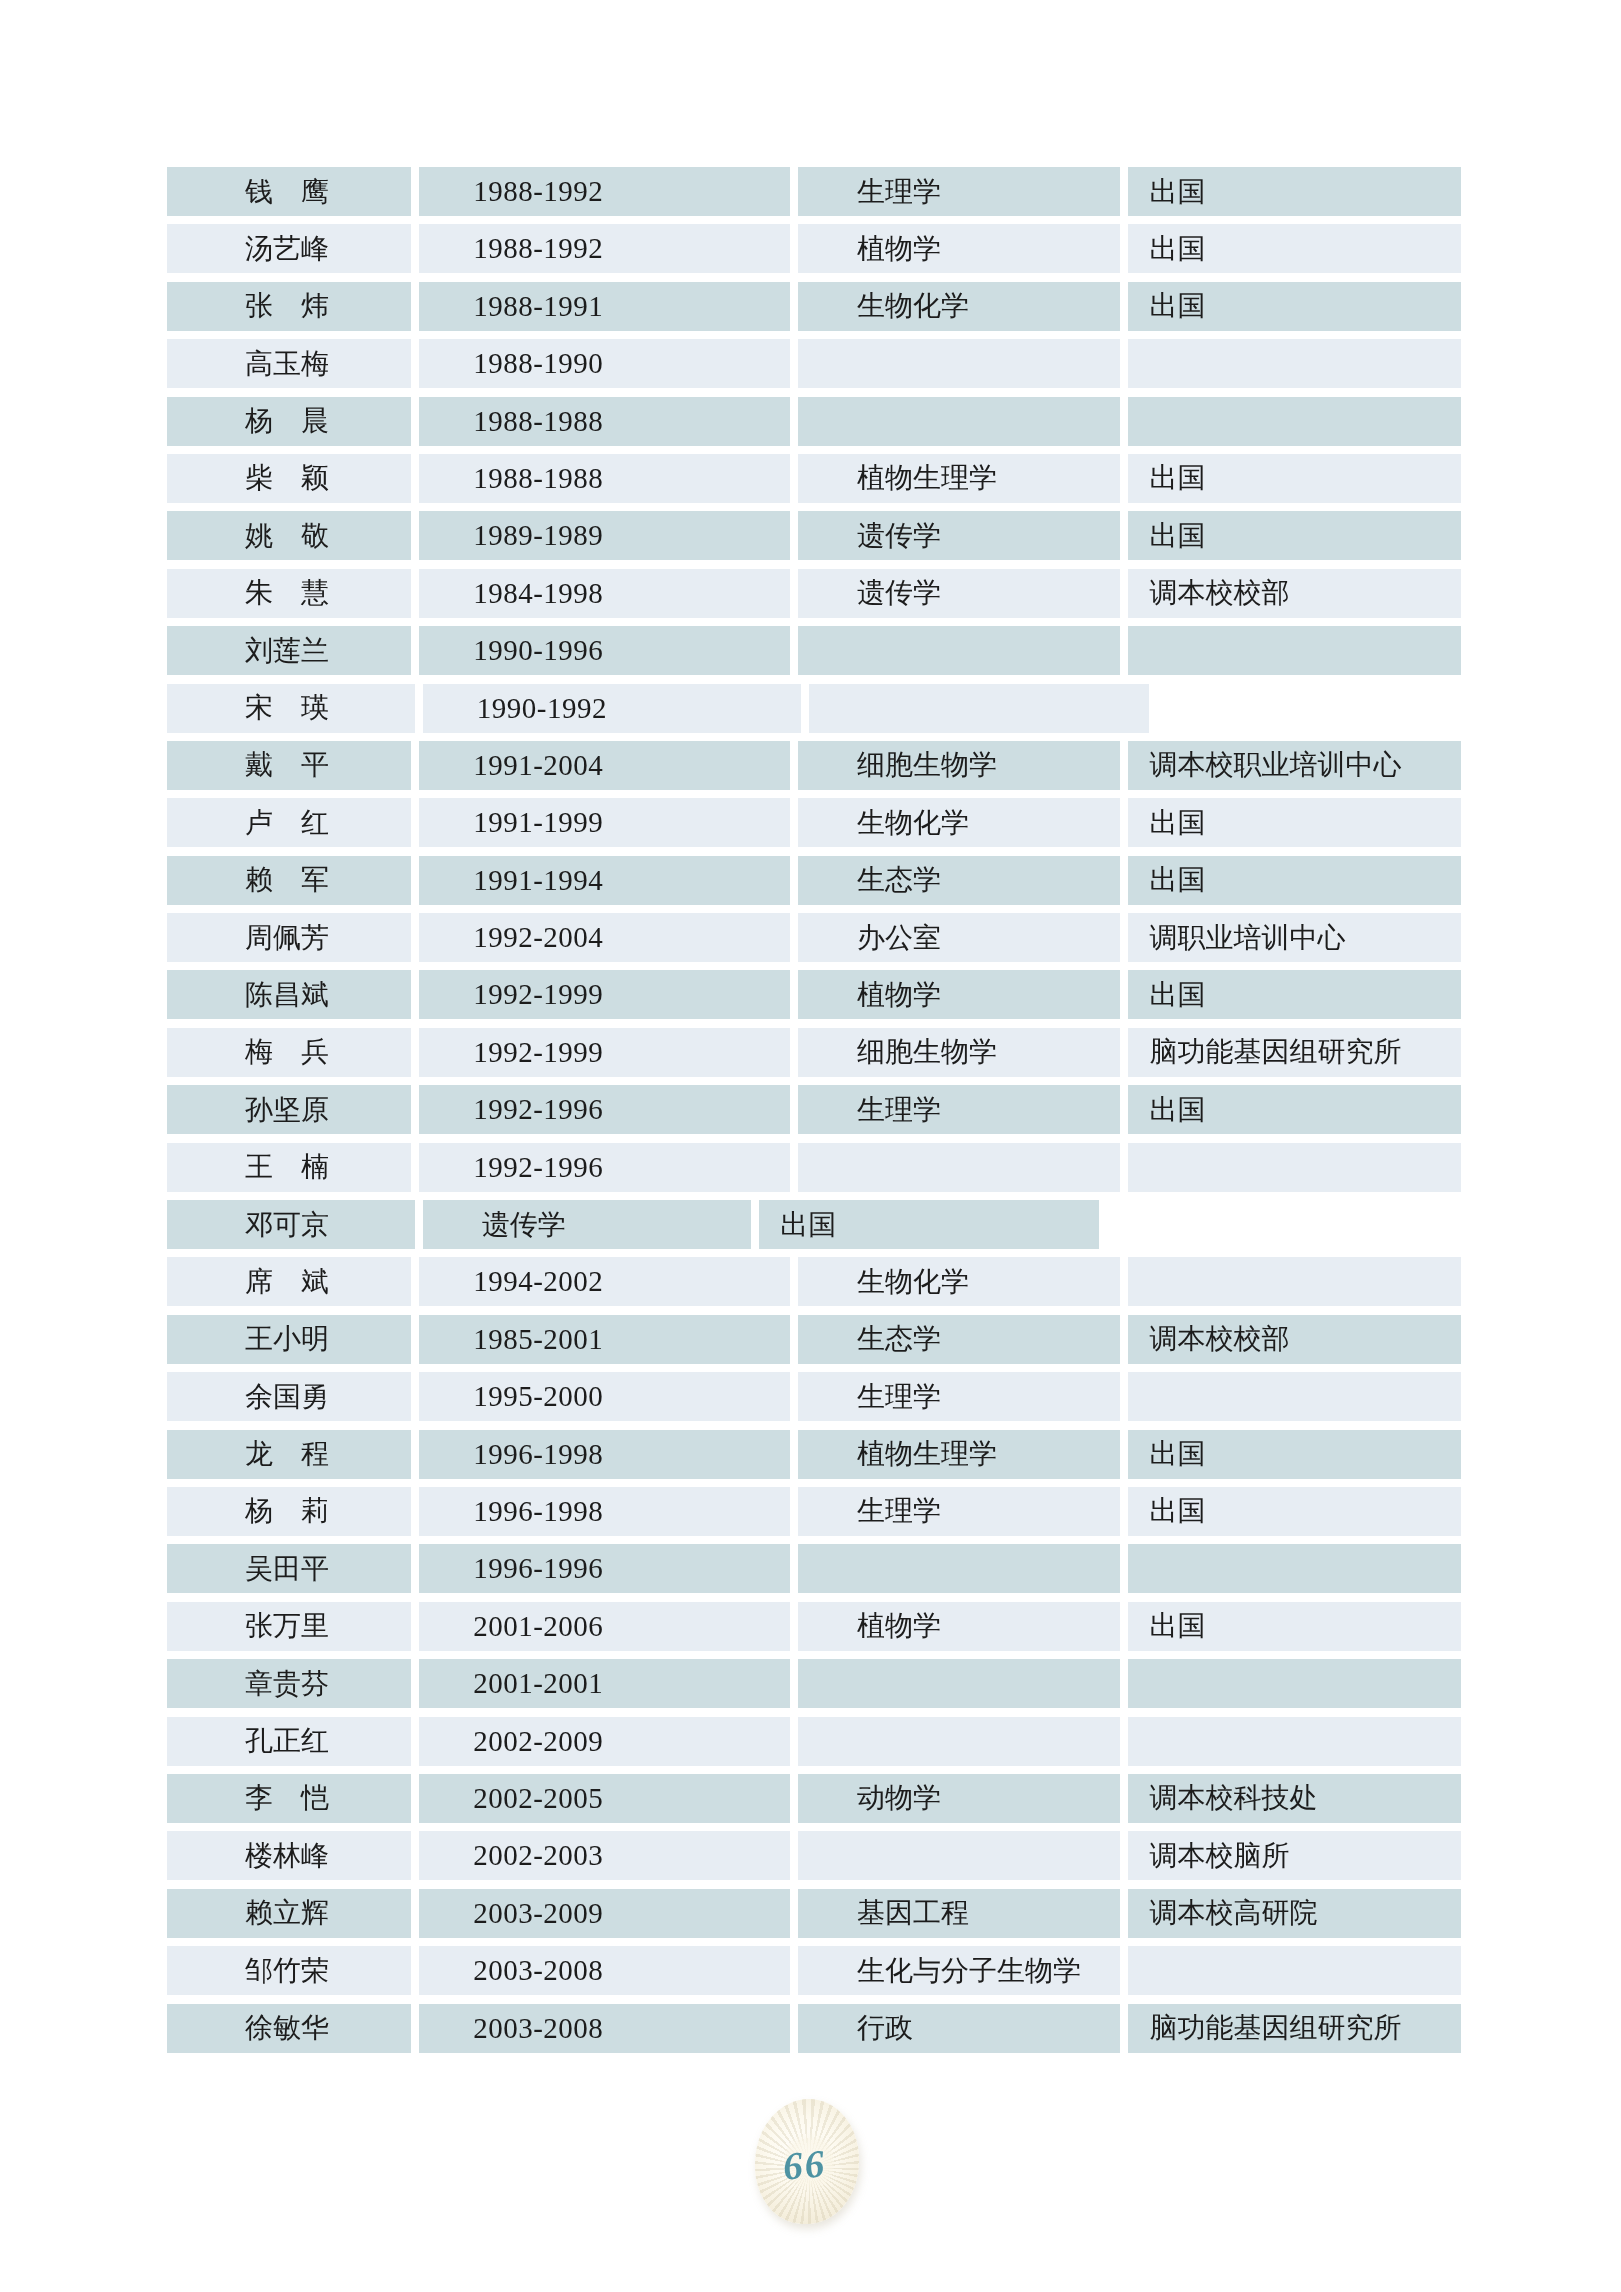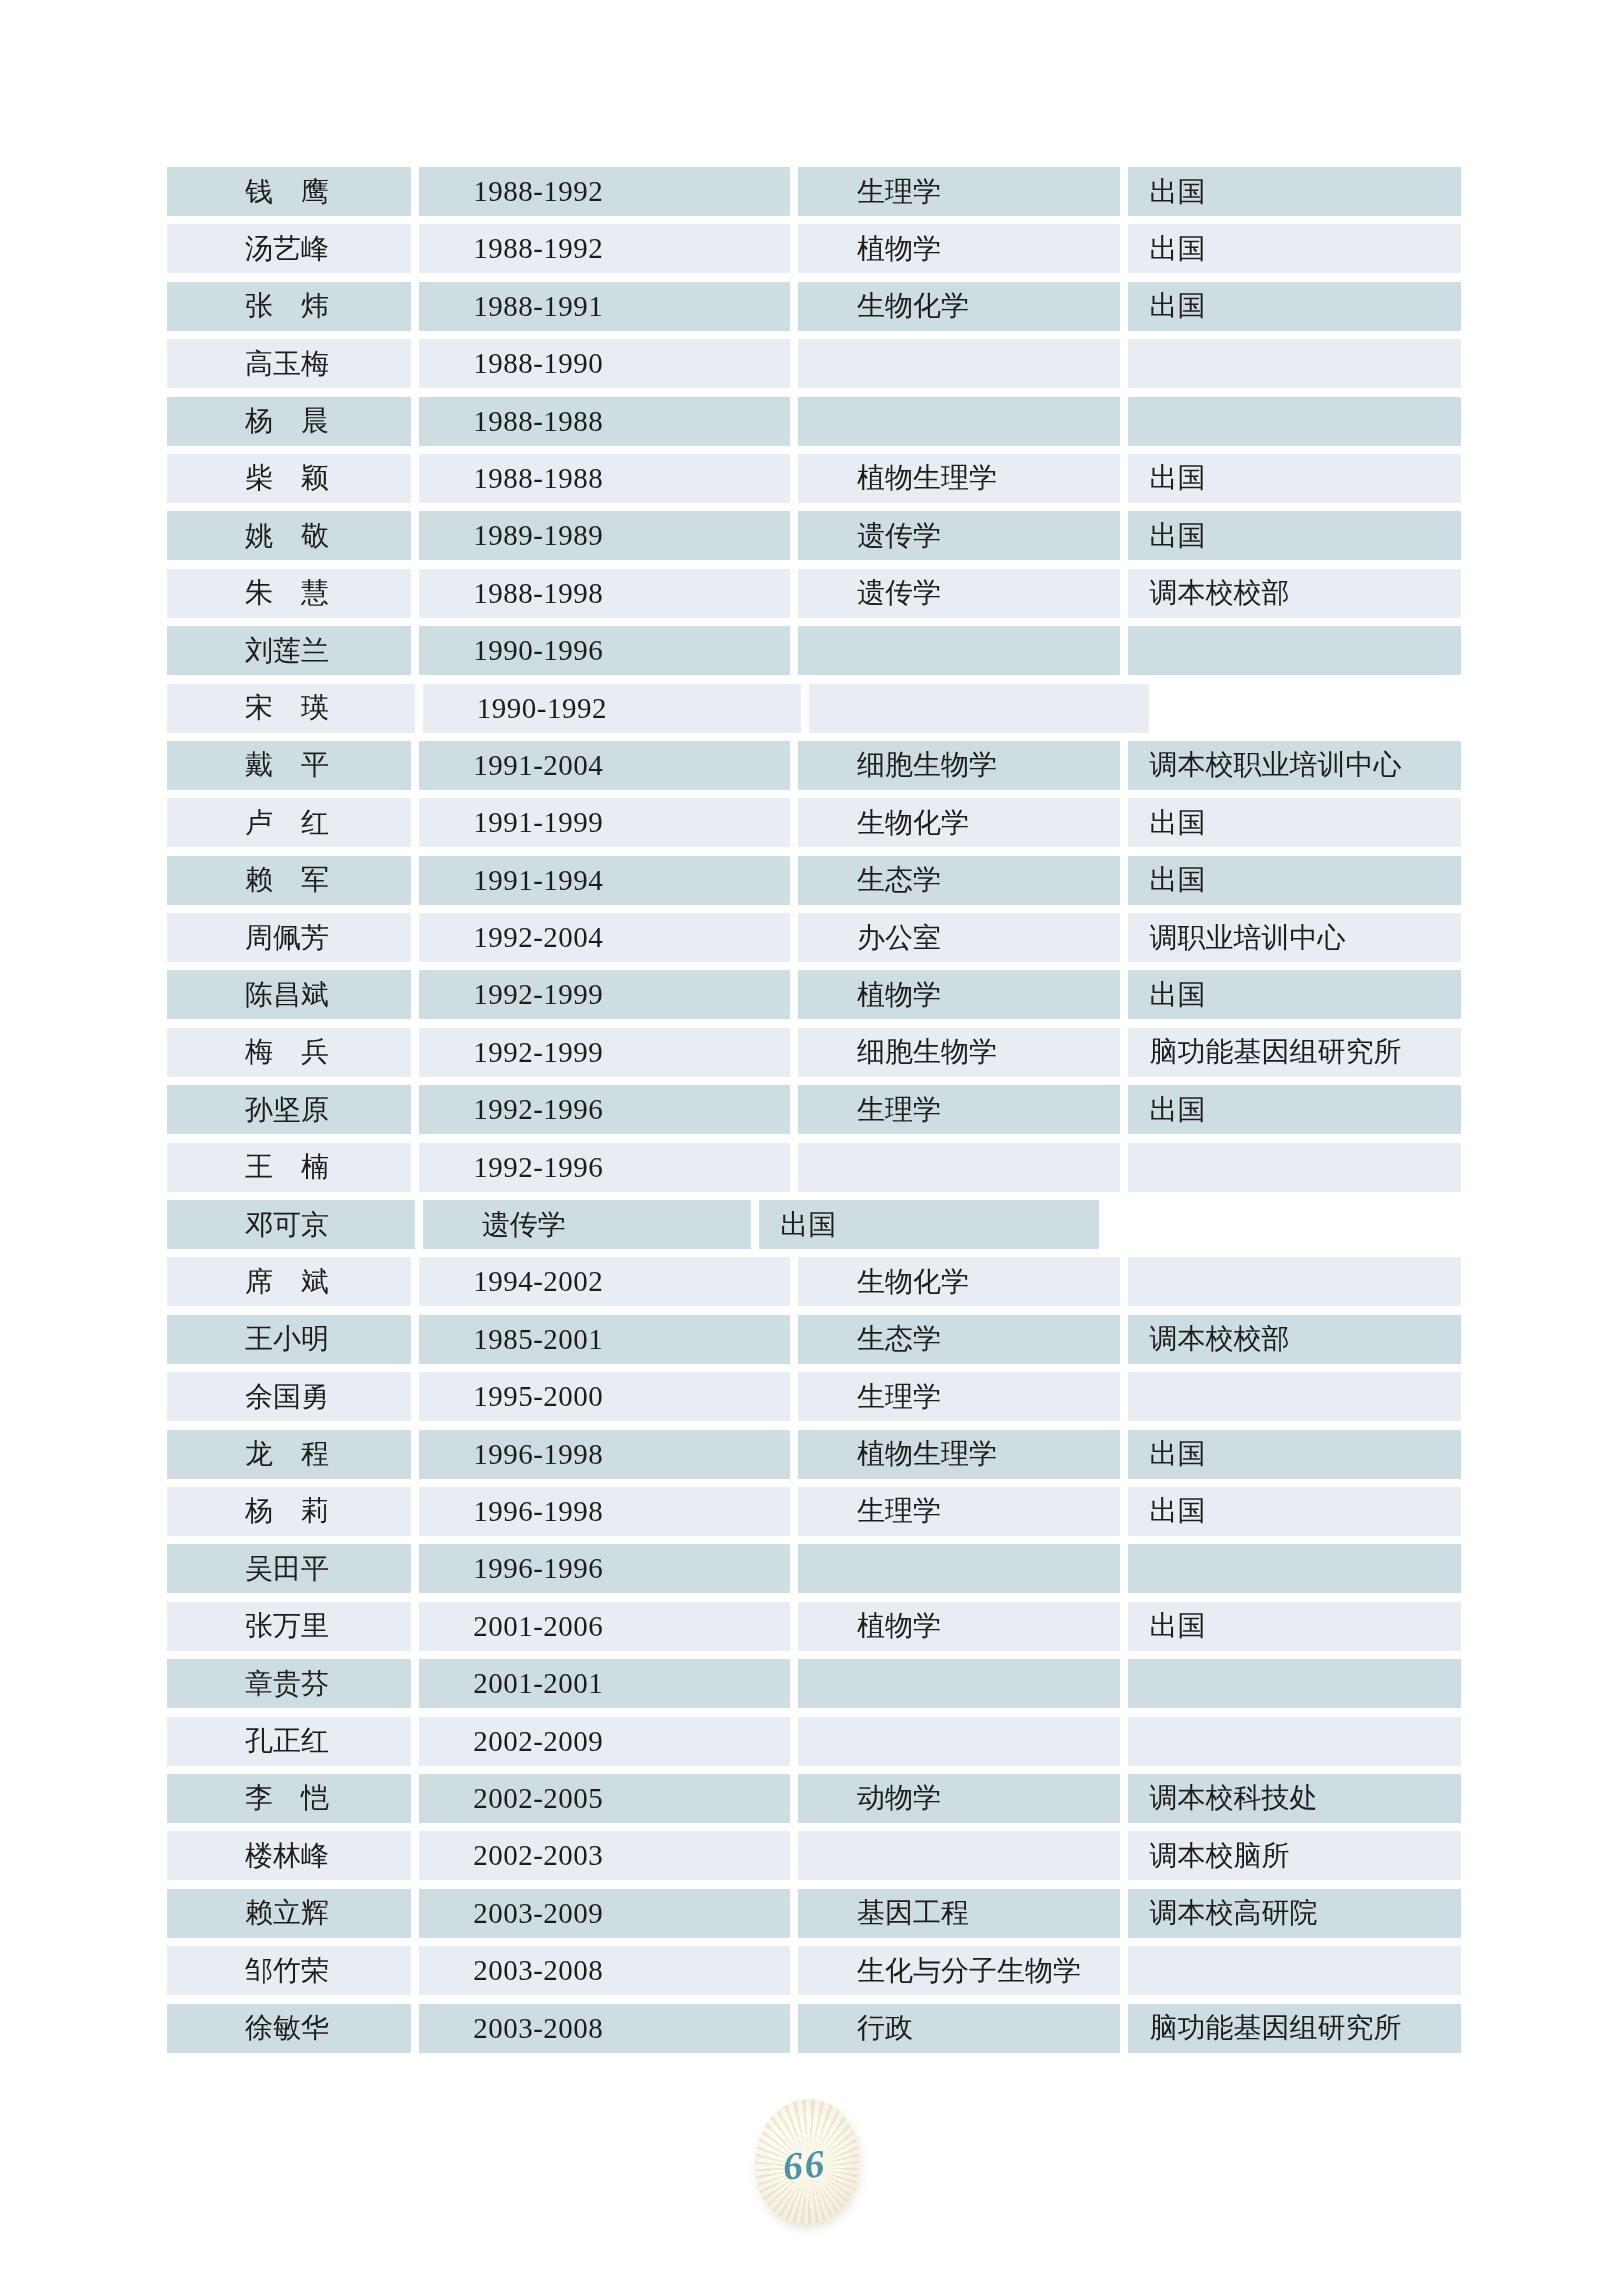--- a/index.html
+++ b/index.html
@@ -131,21 +131,21 @@
 
     <div class="row dark">
       <div class="cell c-name">姚　敬</div>
       <div class="cell c-years">1989-1989</div>
       <div class="cell c-dept">遗传学</div>
       <div class="cell c-dest">出国</div>
     </div>
 
     <div class="row light">
       <div class="cell c-name">朱　慧</div>
-      <div class="cell c-years">1988-1998</div>
+      <div class="cell c-years">1984-1998</div>
       <div class="cell c-dept">遗传学</div>
       <div class="cell c-dest">调本校校部</div>
     </div>
 
     <div class="row dark">
       <div class="cell c-name">刘莲兰</div>
       <div class="cell c-years">1990-1996</div>
       <div class="cell c-dept"></div>
       <div class="cell c-dest"></div>
     </div>

